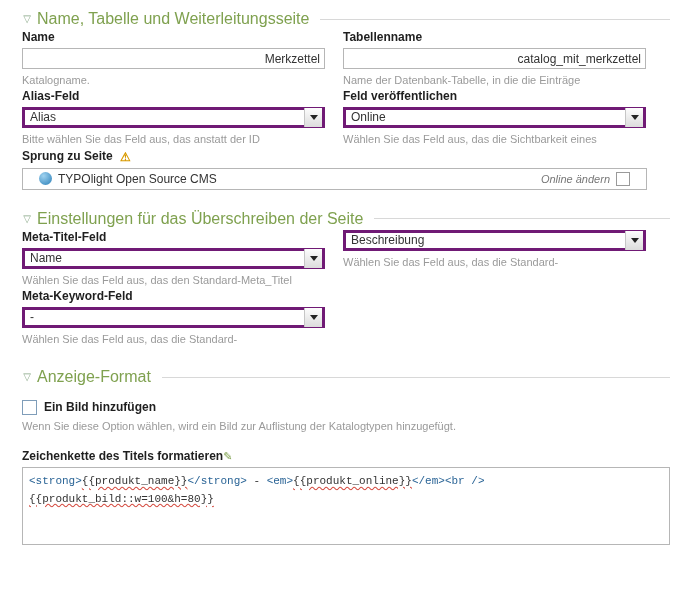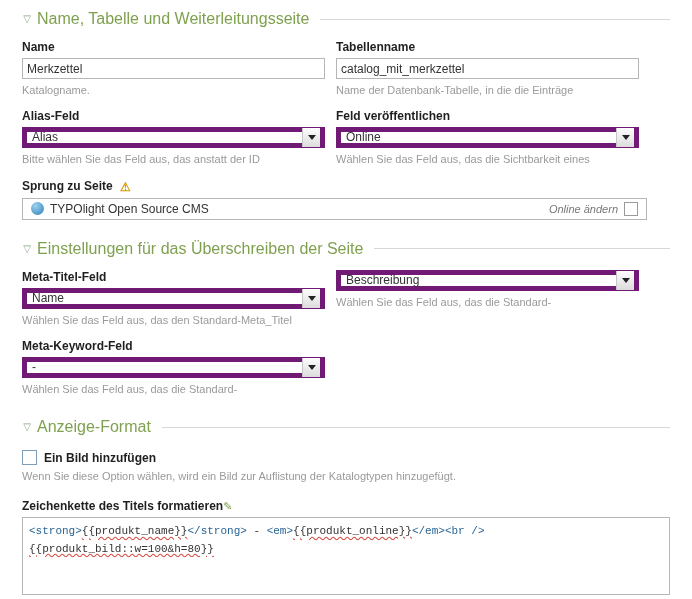--- a/index.html
+++ b/index.html
@@ -50,22 +50,22 @@
     margin-left: 6px;
   }
   .legend-block {
     border-top: 0;
     margin-top: 2px;
   }
 
   
   .row {
     display: flex;
-    gap: 11px;
-    margin-top: 12px;
+    gap: 18px;
+    margin-top: 2px;
   }
   .col {
     width: 303px;
     flex: 0 0 303px;
   }
   .field-label {
     font-weight: bold;
     font-size: 12px;
     color: #1f1f1f;
     margin-bottom: 4px;
@@ -81,27 +81,28 @@
   input.text {
     box-sizing: border-box;
     width: 100%;
     height: 21px;
     border: 1px solid #b6b6b6;
     background: #ffffff;
     font-family: "Liberation Sans", sans-serif;
     font-size: 12px;
     color: #333333;
     padding: 2px 4px;
+    text-align: right;
   }
   .select-wrap {
     position: relative;
     box-sizing: border-box;
     width: 100%;
     height: 21px;
-    border: 5px solid #701a75;
+    border: 3px solid #701a75;
     background: #ffffff;
     display: flex;
     align-items: center;
   }
   .select-wrap .sel-value {
     padding-left: 5px;
     font-size: 12px;
     color: #333333;
     line-height: 19px;
     flex: 1 1 auto;
@@ -134,21 +135,21 @@
 
   
   .picker {
     box-sizing: border-box;
     width: 100%;
     height: 22px;
     border: 1px solid #b6b6b6;
     background: #ffffff;
     display: flex;
     align-items: center;
-    padding: 0 8px;
+    padding: 0 16px;
     margin-top: 2px;
   }
   .picker .pg-icon {
     width: 13px;
     height: 13px;
     border-radius: 50%;
     background: radial-gradient(circle at 35% 30%, #9fd2f0, #2a7fb8);
     margin-right: 6px;
     flex: 0 0 13px;
   }
@@ -167,21 +168,21 @@
     width: 12px;
     height: 12px;
     border: 1px solid #9a9a9a;
     background: #ffffff;
     flex: 0 0 12px;
   }
 
   
   .check-row {
     display: flex;
-    align-items: center;
+    align-items: flex-start;
     gap: 7px;
     margin-top: 14px;
   }
   .check-box {
     width: 13px;
     height: 13px;
     border: 1px solid #7f9db9;
     background: #ffffff;
     flex: 0 0 13px;
   }

